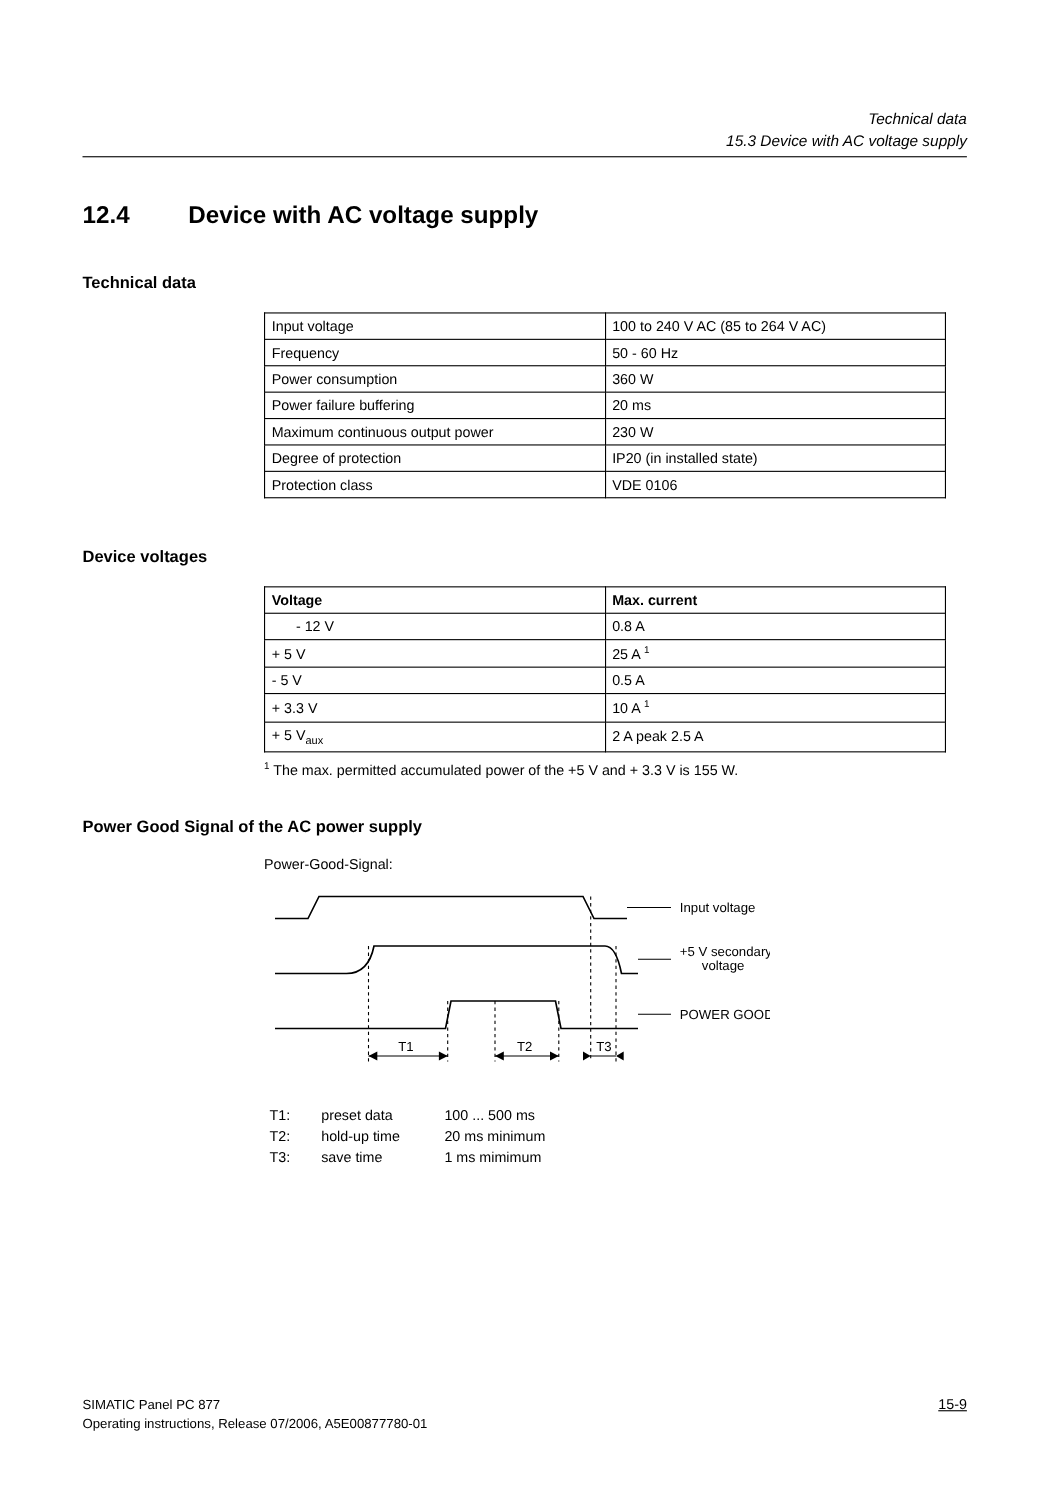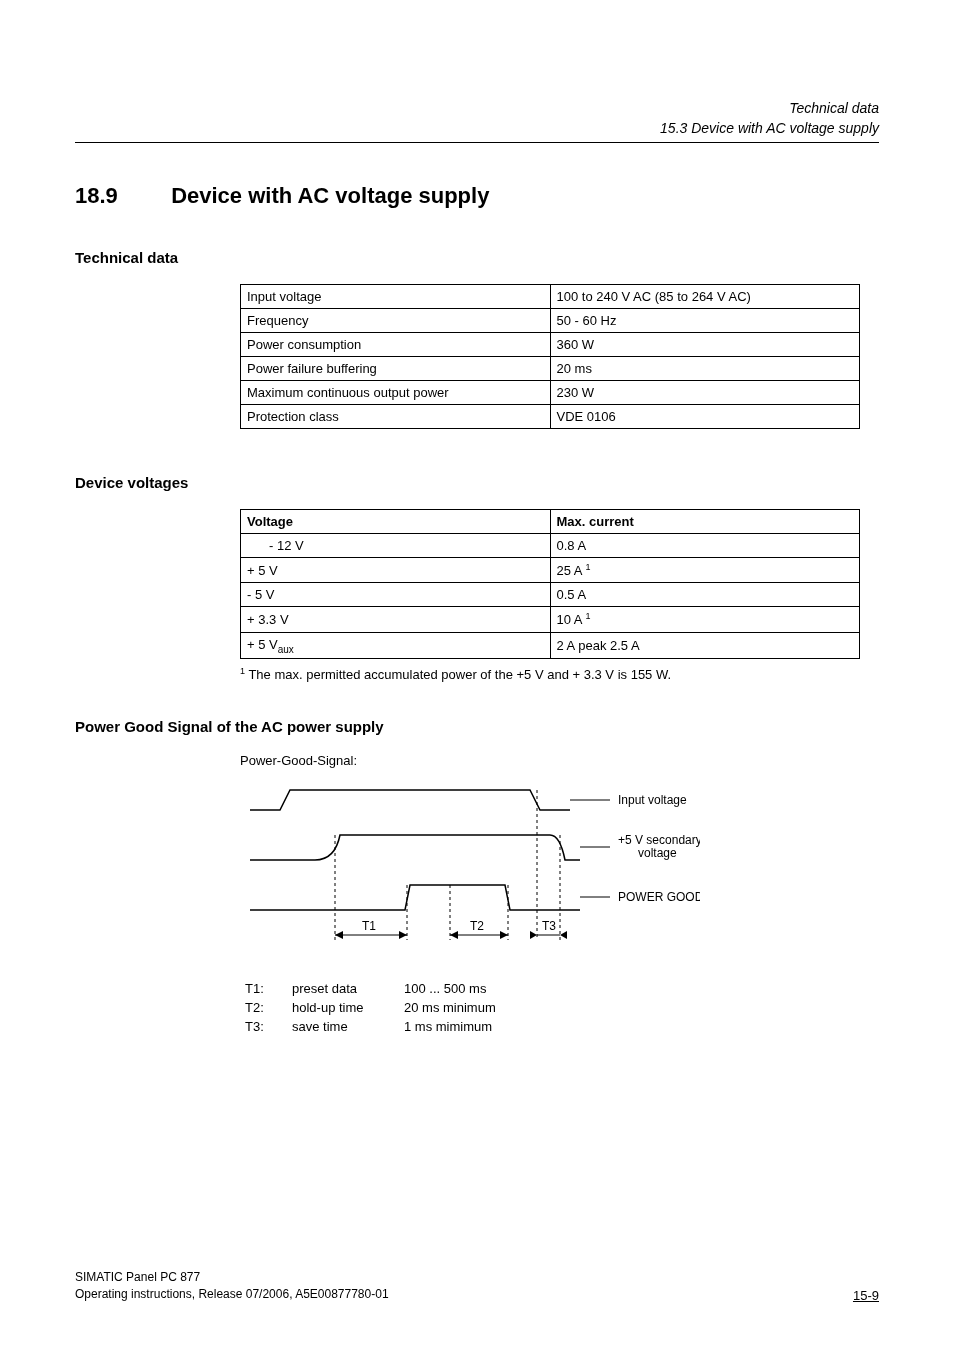--- a/index.html
+++ b/index.html
@@ -86,21 +86,20 @@
       margin-bottom: 12px;
     }
     .footer {
       position: absolute;
       bottom: 48px;
       left: 75px;
       right: 75px;
       font-size: 12px;
       display: flex;
       justify-content: space-between;
-      align-items: flex-end;
     }
     .footer-left {
       line-height: 1.4;
     }
     .page-num {
       font-size: 13px;
       text-decoration: underline;
     }
     .sub-v {
       font-size: 10px;
@@ -120,21 +119,21 @@
     }
   </style>
 </head>
 <body>
 
 <div class="header-area">Technical data</div>
 <div class="header-sub">15.3 Device with AC voltage supply</div>
 <hr class="divider">
 
 <div class="section-title">
-  <span class="section-number">18.9</span>
+  <span class="section-number">12.4</span>
   <span>Device with AC voltage supply</span>
 </div>
 
 <div class="sub-heading">Technical data</div>
 
 <table class="data-table">
   <tbody id="techdata-body">
       <tr>
         <td style="width: 50%;">Input voltage</td>
         <td>100 to 240 V AC (85 to 264 V AC)</td>
@@ -147,20 +146,24 @@
         <td style="width: 50%;">Power consumption</td>
         <td>360 W</td>
       </tr>
       <tr>
         <td style="width: 50%;">Power failure buffering</td>
         <td>20 ms</td>
       </tr>
       <tr>
         <td style="width: 50%;">Maximum continuous output power</td>
         <td>230 W</td>
+      </tr>
+      <tr>
+        <td style="width: 50%;">Degree of protection</td>
+        <td>IP20 (in installed state)</td>
       </tr>
       <tr>
         <td style="width: 50%;">Protection class</td>
         <td>VDE 0106</td>
       </tr>
     </tbody>
 </table>
 
 <div class="sub-heading">Device voltages</div>
 

